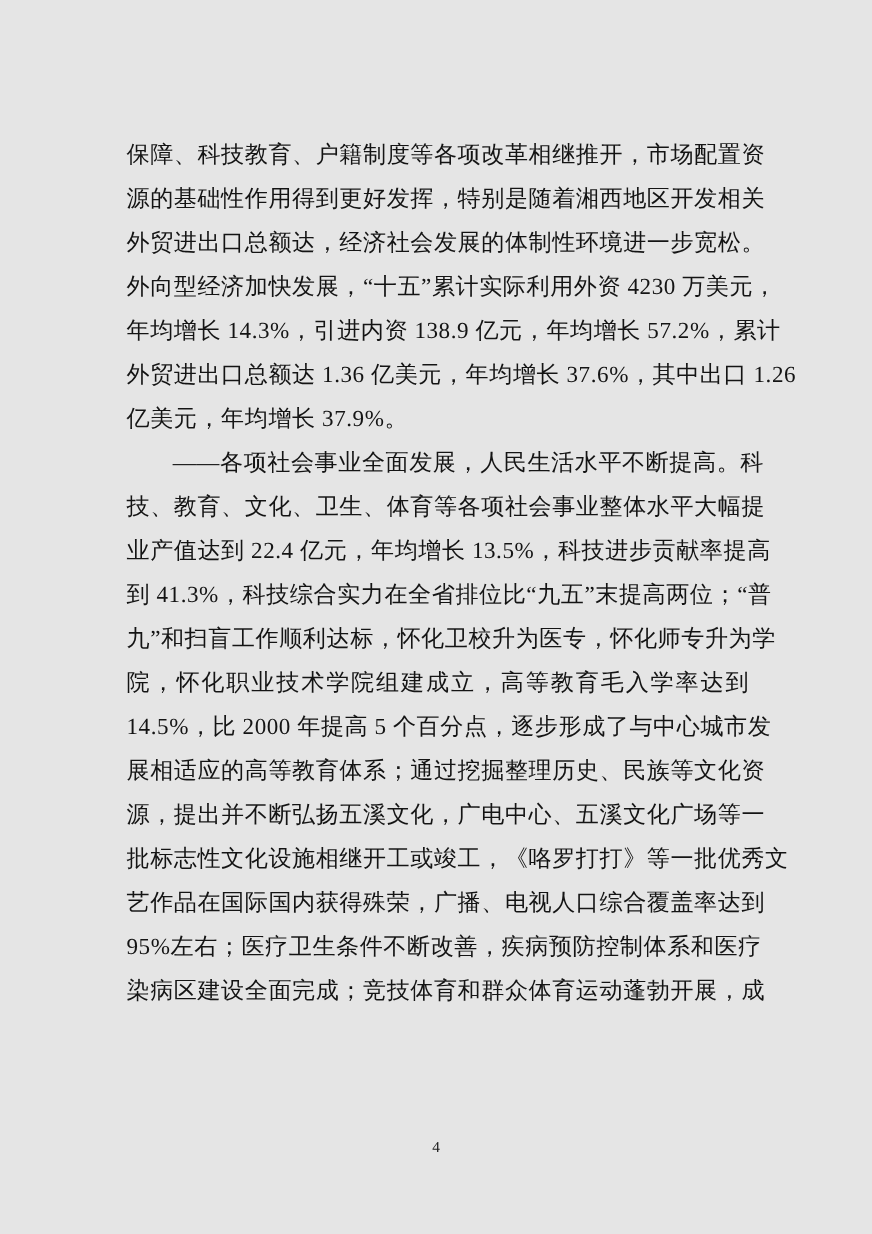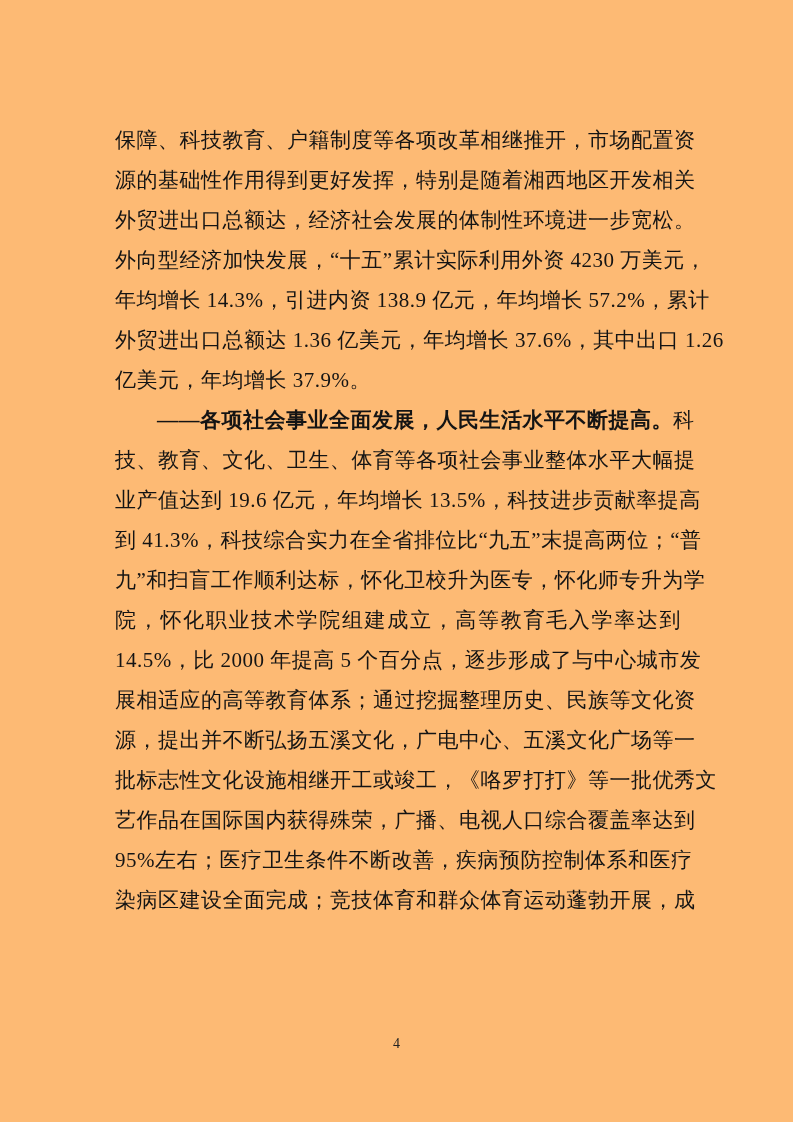--- a/index.html
+++ b/index.html
@@ -4,21 +4,21 @@
 <style>
   html, body {
     margin: 0;
     padding: 0;
     background: #ffffff;
   }
   .page {
     position: relative;
     width: 793px;
     height: 1122px;
-    background: #fdba74;
+    background: #e5e5e5;
     font-family: "Liberation Serif", "DejaVu Serif", serif;
     color: #111111;
     overflow: hidden;
   }
   .textblock {
     position: absolute;
     left: 115px;
     top: 120px;
     width: 566px;
   }
@@ -33,21 +33,21 @@
     color: #141414;
   }
   .line.last-of-para {
     text-align-last: left;
     white-space: normal;
   }
   .line.indent {
     text-indent: 42px;
   }
   .bold {
-    font-weight: bold;
+    font-weight: normal;
   }
   .page-number {
     position: absolute;
     left: 0;
     right: 0;
     top: 1036px;
     text-align: center;
     font-size: 14px;
     color: #222222;
   }
@@ -62,21 +62,21 @@
     <div class="line">源的基础性作用得到更好发挥，特别是随着湘西地区开发相关</div>
     <div class="line">外贸进出口总额达，经济社会发展的体制性环境进一步宽松。</div>
     <div class="line">外向型经济加快发展，“十五”累计实际利用外资 4230 万美元，</div>
     <div class="line">年均增长 14.3%，引进内资 138.9 亿元，年均增长 57.2%，累计</div>
     <div class="line">外贸进出口总额达 1.36 亿美元，年均增长 37.6%，其中出口 1.26</div>
     <div class="line last-of-para">亿美元，年均增长 37.9%。</div>
 
     <div class="line indent"><span class="bold">——各项社会事业全面发展，人民生活水平不断提高。</span><span>科</span></div>
 
     <div class="line">技、教育、文化、卫生、体育等各项社会事业整体水平大幅提</div>
-    <div class="line">业产值达到 19.6 亿元，年均增长 13.5%，科技进步贡献率提高</div>
+    <div class="line">业产值达到 22.4 亿元，年均增长 13.5%，科技进步贡献率提高</div>
     <div class="line">到 41.3%，科技综合实力在全省排位比“九五”末提高两位；“普</div>
     <div class="line">九”和扫盲工作顺利达标，怀化卫校升为医专，怀化师专升为学</div>
     <div class="line">院，怀化职业技术学院组建成立，高等教育毛入学率达到</div>
     <div class="line">14.5%，比 2000 年提高 5 个百分点，逐步形成了与中心城市发</div>
     <div class="line">展相适应的高等教育体系；通过挖掘整理历史、民族等文化资</div>
     <div class="line">源，提出并不断弘扬五溪文化，广电中心、五溪文化广场等一</div>
     <div class="line">批标志性文化设施相继开工或竣工，《咯罗打打》等一批优秀文</div>
     <div class="line">艺作品在国际国内获得殊荣，广播、电视人口综合覆盖率达到</div>
     <div class="line">95%左右；医疗卫生条件不断改善，疾病预防控制体系和医疗</div>
     <div class="line">染病区建设全面完成；竞技体育和群众体育运动蓬勃开展，成</div>

